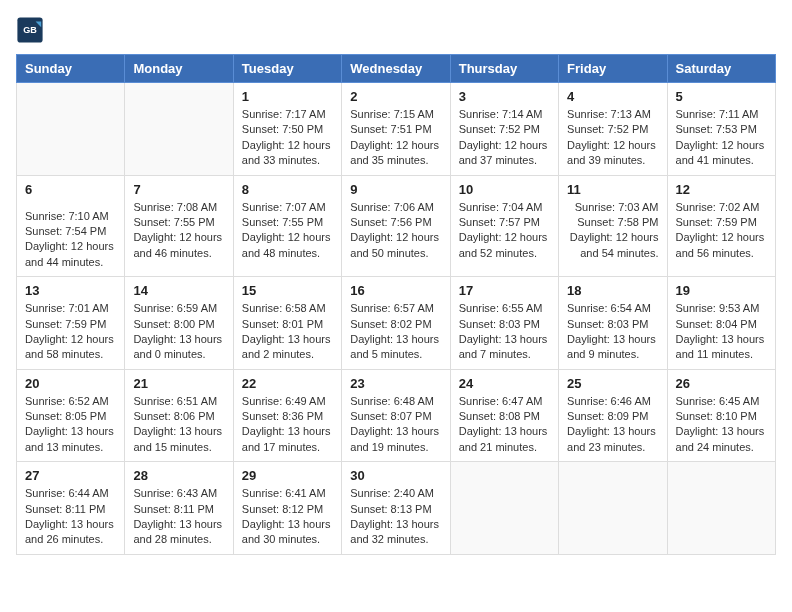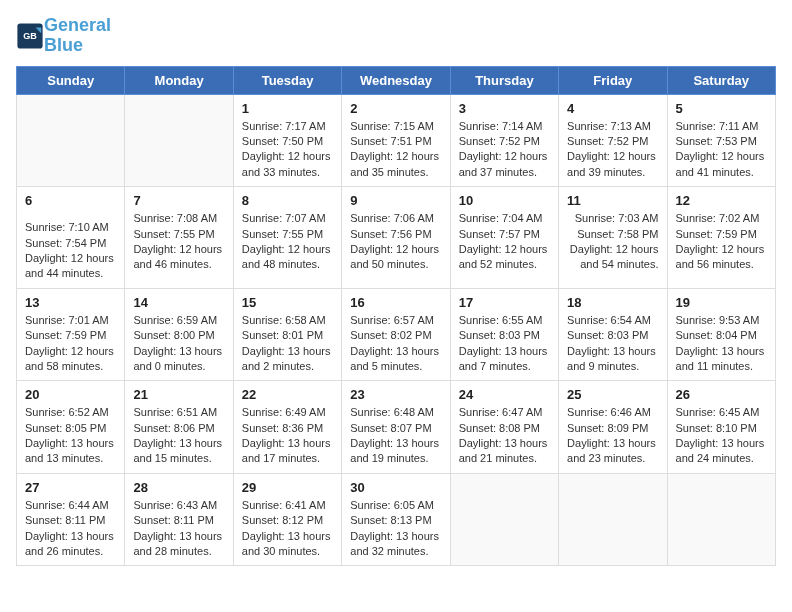--- a/index.html
+++ b/index.html
@@ -48,21 +48,21 @@
     .calendar {
       width: 100%;
       border-collapse: collapse;
       border: 1px solid #ccc;
     }
     .calendar th {
       background: #3a6db5;
       color: #fff;
       font-size: 13px;
       padding: 6px 8px;
-      text-align: center;
+      text-align: left;
       border: 1px solid #5a8dd5;
     }
     .calendar td {
       vertical-align: top;
       padding: 6px 8px;
       border: 1px solid #ddd;
       width: 108px;
       min-height: 90px;
       font-size: 11px;
       color: #333;
@@ -86,26 +86,20 @@
 </head>
 <body>
 
 <div class="header">
   <div class="logo">
     <svg class="logo-icon" viewBox="0 0 40 40">
       <rect x="2" y="2" width="36" height="36" rx="4" fill="#1a3a5c"></rect>
       <text x="20" y="24" text-anchor="middle" fill="white" font-size="13" font-weight="bold" font-family="Arial">GB</text>
       <polygon points="28,8 36,8 36,16" fill="#4a9fd4"></polygon>
     </svg>
-    <div>
-      <div class="logo-text">
-        <span>General</span><br>
-        <span style="color:#4a9fd4">Blue</span>
-      </div>
-    </div>
   </div>
 </div>
 
 <table class="calendar">
   <thead>
     <tr>
     <th>Sunday</th>
         <th>Monday</th>
         <th>Tuesday</th>
         <th>Wednesday</th>
@@ -324,21 +318,21 @@
         </td>
         <td>
           <div class="day-number">29</div>
           <div class="day-info" style="white-space: pre-line;">Sunrise: 6:41 AM
 Sunset: 8:12 PM
 Daylight: 13 hours
 and 30 minutes.</div>
         </td>
         <td>
           <div class="day-number">30</div>
-          <div class="day-info" style="white-space: pre-line;">Sunrise: 6:05 AM
+          <div class="day-info" style="white-space: pre-line;">Sunrise: 2:40 AM
 Sunset: 8:13 PM
 Daylight: 13 hours
 and 32 minutes.</div>
         </td>
         <td class="empty"></td>
         <td class="empty"></td>
         <td class="empty"></td>
       </tr>
     </tbody>
 </table>

